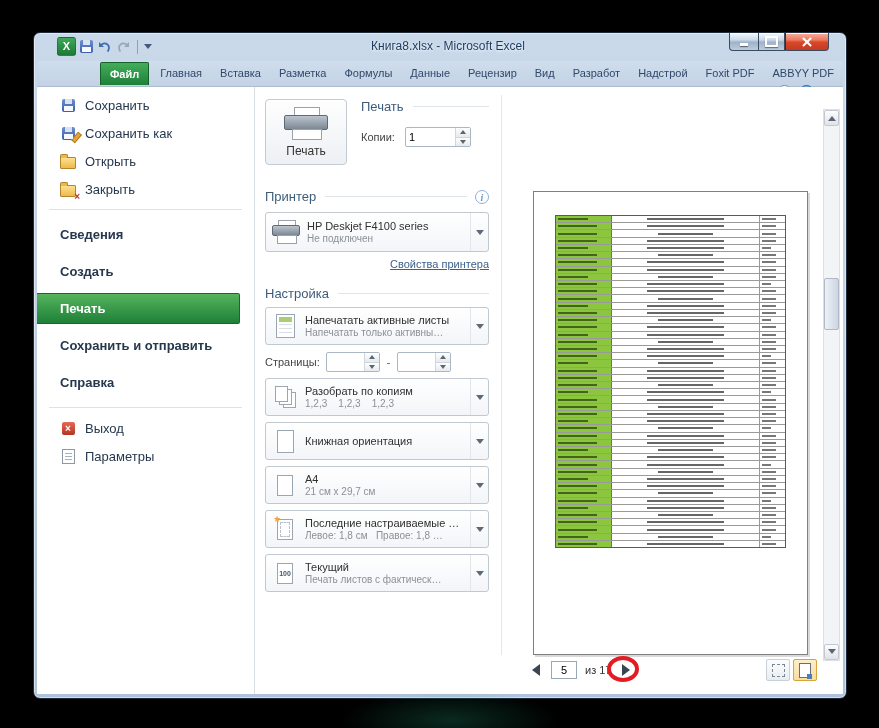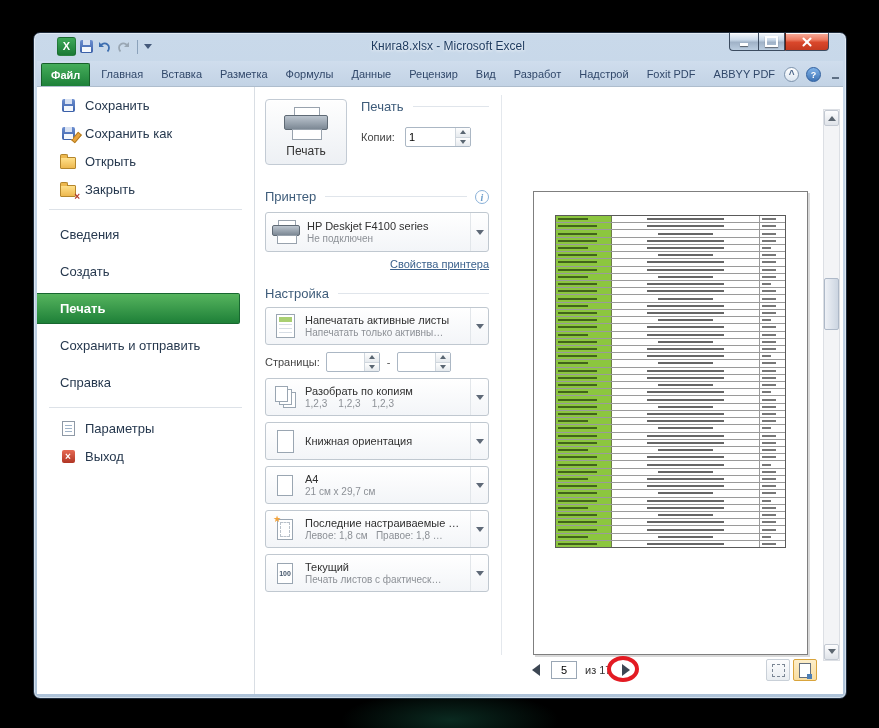--- a/index.html
+++ b/index.html
@@ -35,42 +35,42 @@
   .wc.close{width:44px;border-radius:0 0 4px 0;border-left:1px solid #5c1f12;
     background:linear-gradient(#f8b0a0,#ec7a60 40%,#d9472b 55%,#c43a20);}
   .g-min{width:8px;height:3px;background:#fff;box-shadow:0 1px 1px rgba(0,0,0,.5);margin-top:6px;}
   .g-max{width:9px;height:7px;border:2px solid #fff;box-shadow:0 1px 1px rgba(0,0,0,.4);}
   .g-close{position:relative;width:12px;height:10px;}
   .g-close::before,.g-close::after{content:"";position:absolute;left:5px;top:-1px;width:2px;height:12px;background:#fff;border-radius:1px;}
   .g-close::before{transform:rotate(45deg);} .g-close::after{transform:rotate(-45deg);}
 
   
   .tabrow{position:absolute;left:3px;right:3px;top:28px;height:26px;display:flex;align-items:flex-end;
-    background:linear-gradient(#cfdded,#c3d3e5);border-bottom:1px solid #aebdcd;box-sizing:border-box;}
+    background:linear-gradient(#cfdded,#c3d3e5);border-bottom:1px solid #aebdcd;box-sizing:border-box;flex-direction:column;}
   .tabs{display:flex;align-items:flex-end;padding-left:4px;}
   .tab{padding:0 9px;font-size:11px;line-height:24px;color:#31486a;white-space:nowrap;}
   .tab.active{background:linear-gradient(#45ad5a,#1d8039);color:#fff;font-weight:bold;border:1px solid #166029;
     border-bottom:none;border-radius:2px 2px 0 0;line-height:22px;margin-right:2px;}
   .tab-right{margin-left:auto;display:flex;align-items:center;gap:7px;padding:0 8px 4px 0;}
   .rib-circle{width:15px;height:15px;border-radius:50%;border:1px solid #7d93ac;background:linear-gradient(#fff,#dce6f1);
     color:#4d678a;font:bold 9px/14px "Liberation Sans",sans-serif;text-align:center;box-sizing:border-box;}
   .rib-circle.up::before{content:"^";font-size:10px;}
   .rib-circle.help{background:linear-gradient(#7fb2e8,#3f74b5);border-color:#2f5f9e;color:#fff;}
   .rib-circle.help::before{content:"?";}
   .mc{display:flex;align-items:center;justify-content:center;width:14px;height:13px;}
   .mc-min{width:7px;height:2px;background:#5d6f84;margin-top:6px;}
 
   
   .content{position:absolute;left:3px;right:3px;top:54px;bottom:4px;background:#fff;overflow:hidden;font-size:11px;}
 
   
   .sidebar{position:absolute;left:0;top:0;bottom:0;width:218px;border-right:1px solid #d9dee4;box-sizing:border-box;padding-top:4px;}
   .sb-item{display:flex;align-items:center;gap:9px;height:28px;padding-left:23px;color:#26384e;font-size:13px;cursor:default;}
   .sb-ico{width:16px;display:flex;justify-content:center;flex:none;}
-  .sb-item.nav{height:37px;padding-left:23px;}
+  .sb-item.nav{height:37px;padding-left:23px;font-weight:bold;}
   .sb-item.nav.active{height:31px;margin:3px 14px 3px 0;background:linear-gradient(#56b45e,#1e8038);
     border:1px solid #186730;border-left:none;border-radius:0 2px 2px 0;color:#fff;font-weight:bold;box-sizing:border-box;}
   .sb-sep{height:1px;background:#dde2e8;margin:6px 12px;}
   .icon-folder{position:relative;width:15px;height:10px;background:linear-gradient(#ffe08a,#edb84f);
     border:1px solid #b4862c;border-radius:1px;margin-top:3px;}
   .icon-folder::before{content:"";position:absolute;top:-4px;left:-1px;width:6px;height:3px;background:#edb84f;
     border:1px solid #b4862c;border-bottom:none;border-radius:2px 2px 0 0;}
   .icon-folder.closefile::after{content:"×";position:absolute;right:-5px;bottom:-6px;color:#b23a2a;
     font:bold 10px/1 "Liberation Sans",sans-serif;}
   .icon-pencil{position:absolute;right:-4px;bottom:-3px;width:3px;height:9px;background:#e8a33d;border:1px solid #b07a20;
@@ -317,29 +317,29 @@
               <span>Сохранить и отправить</span>
             </div>
 
             <div class="sb-item nav">
               <span>Справка</span>
             </div>
           </div>
         <div class="sb-sep"></div>
         <div class="sb-item">
           <span class="sb-ico">
-              <span class="icon-page"></span>
-            </span>
-          <span>Параметры</span>
+              <span class="icon-exit"></span>
+            </span>
+          <span>Выход</span>
         </div>
         <div class="sb-item">
           <span class="sb-ico">
-              <span class="icon-exit"></span>
-            </span>
-          <span>Выход</span>
+              <span class="icon-page"></span>
+            </span>
+          <span>Параметры</span>
         </div>
       </div>
 
       <div class="middle">
         <div class="toprow">
           <div class="bigprint">
             <span class="printer">
               <span class="pr-top"></span>
                 <span class="pr-body"></span>
                 <span class="pr-out"></span>

